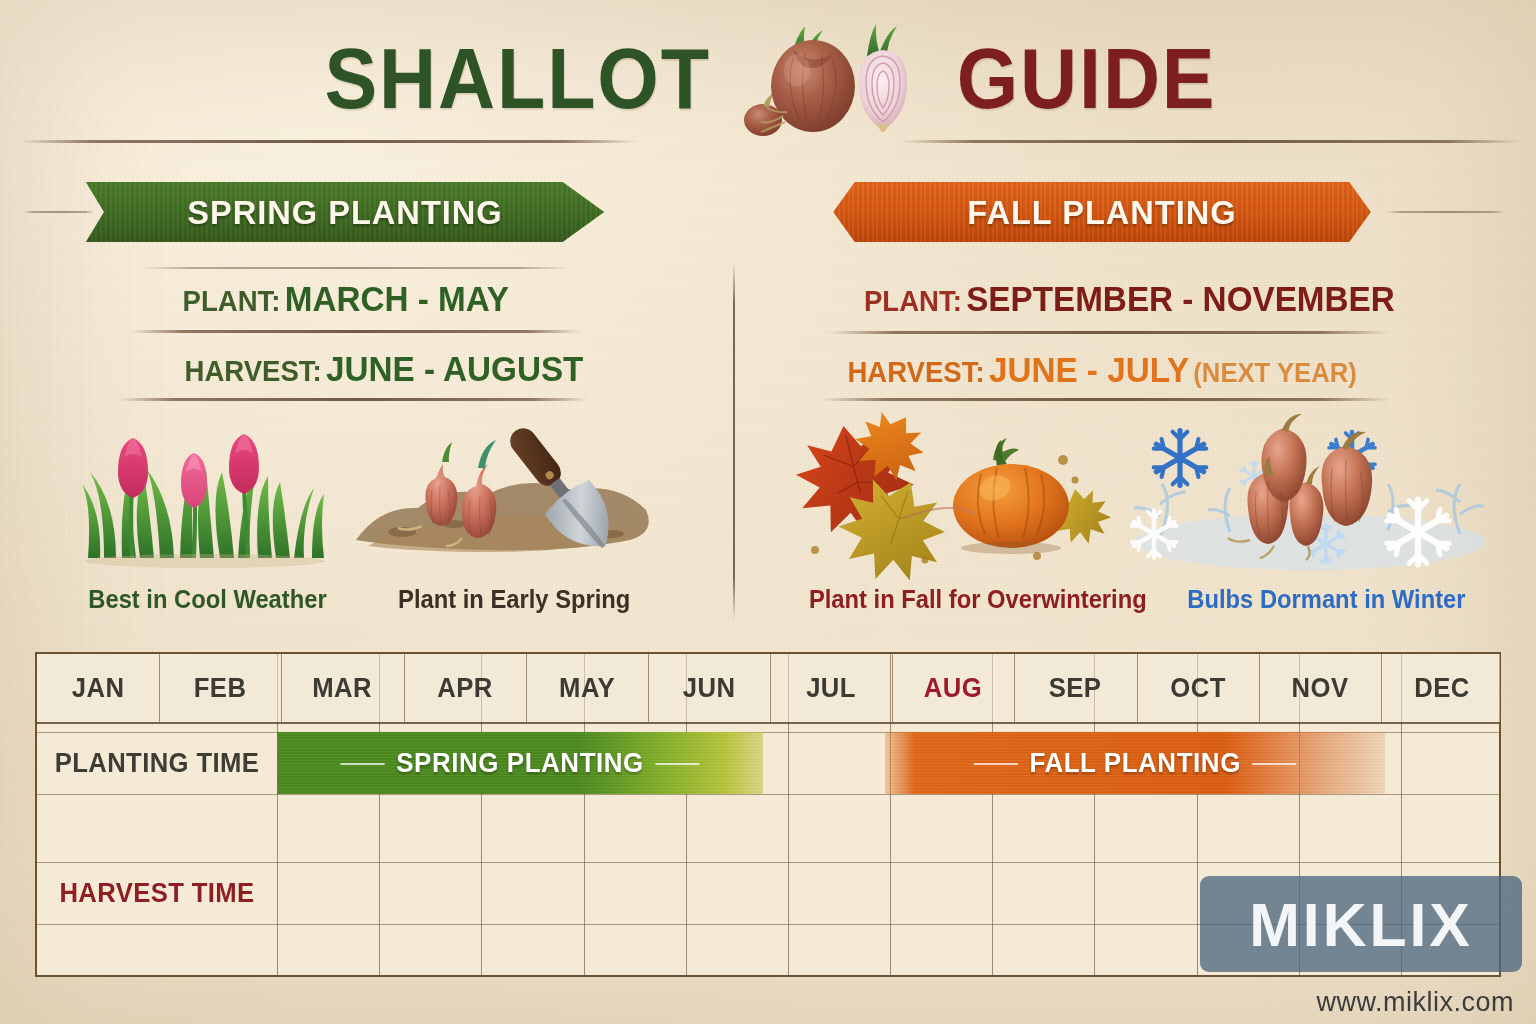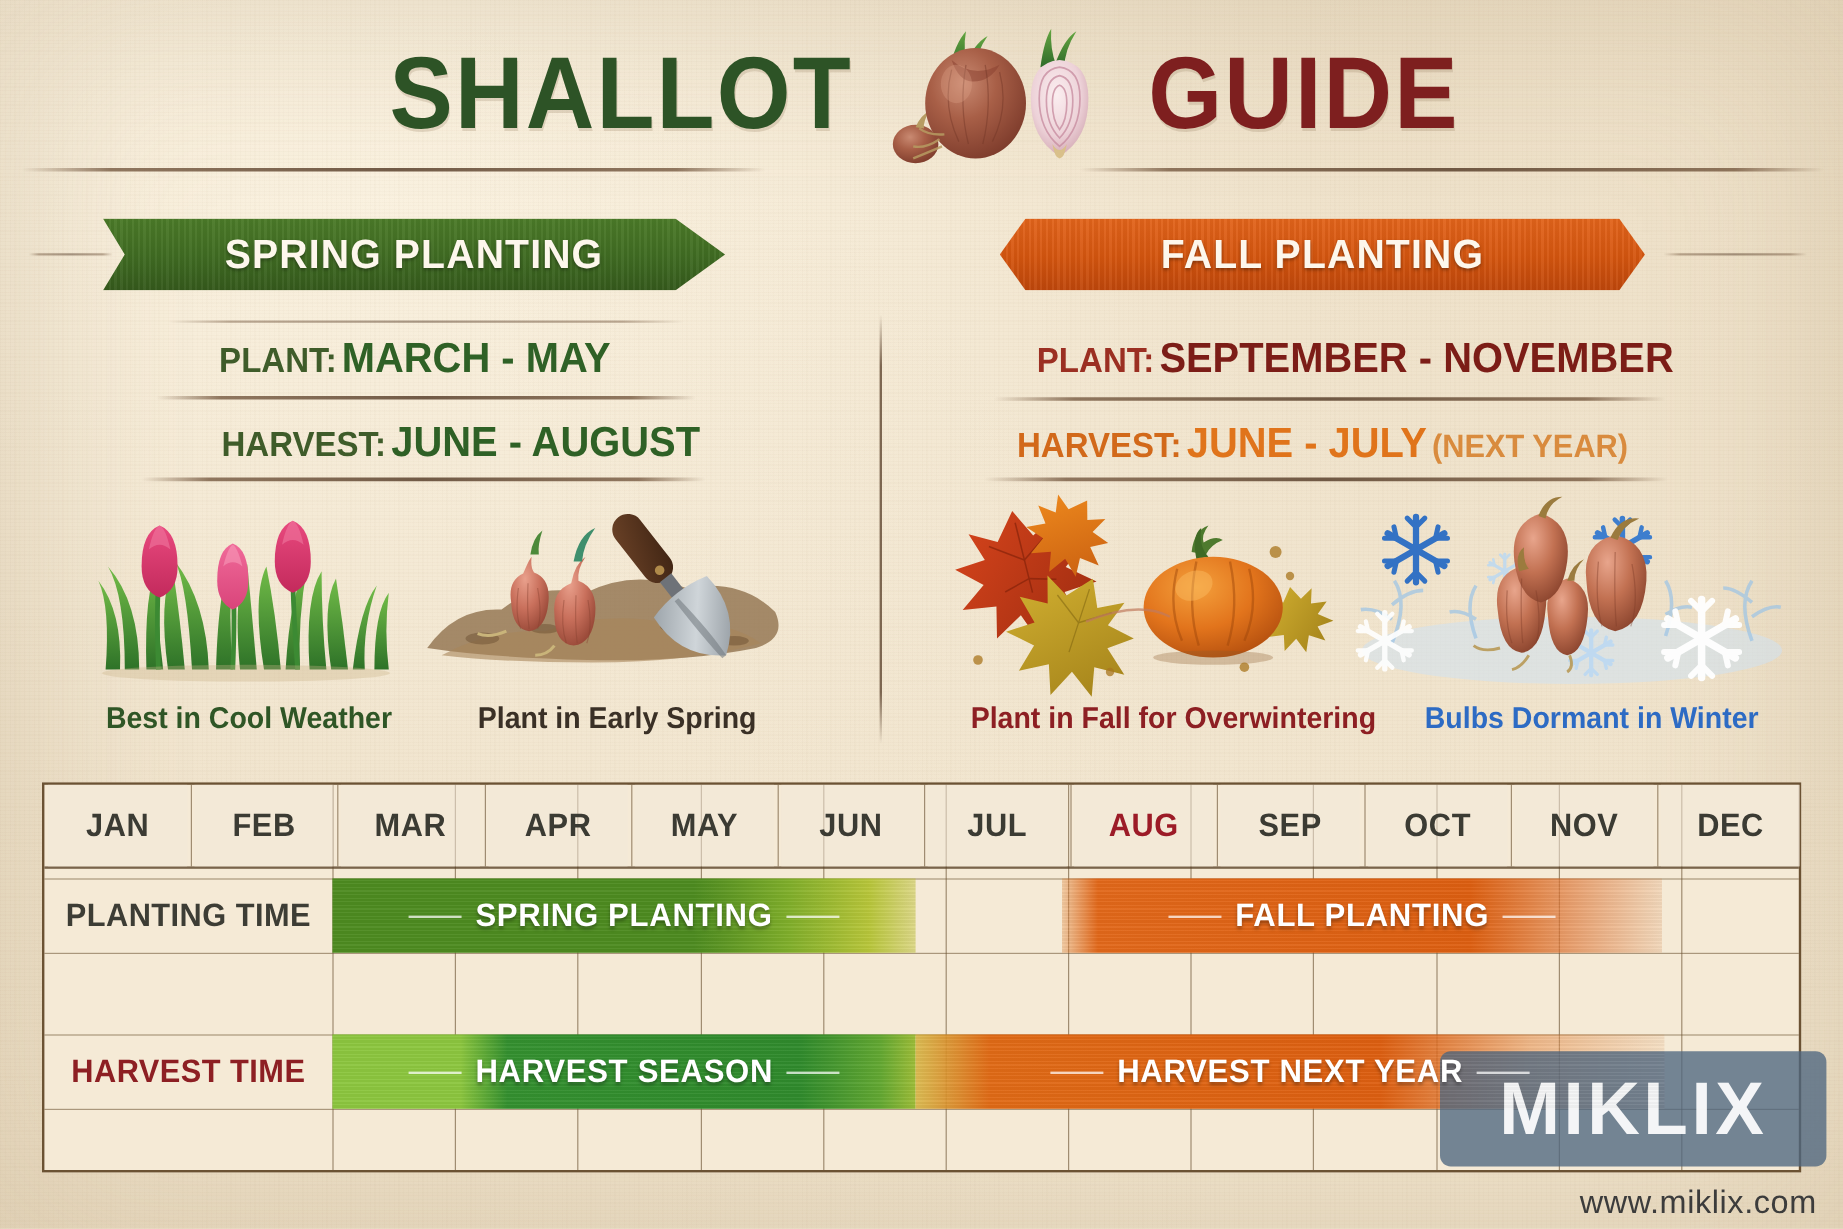--- a/index.html
+++ b/index.html
@@ -619,27 +619,19 @@
     <span class="bar-text">SPRING PLANTING</span>
   </div>
 
   <div class="bar" id="bar-fall" style="left:848px; top:78px; width:500px;">
     <span class="texture"></span>
     <span class="bar-text">FALL PLANTING</span>
   </div>
 
   <div class="row-label" id="lbl-harvest" style="left:0px; top:208px; width:240px; height:62px;">HARVEST TIME</div>
 
-  <div class="bar" id="bar-harvest-season" style="left:240px; top:208px; width:486px;">
-    <span class="texture"></span>
-    <span class="bar-text">HARVEST SEASON</span>
-  </div>
-
-  <div class="bar" id="bar-harvest-next" style="left:726px; top:208px; width:624px;">
-    <span class="texture"></span>
-    <span class="bar-text">HARVEST NEXT YEAR</span>
-  </div>
+
 </div>
 
 <div id="watermark">
   <span class="wm-text">MIKLIX</span>
 </div>
 <div id="wm-url">www.miklix.com</div>
 
 </body></html>

